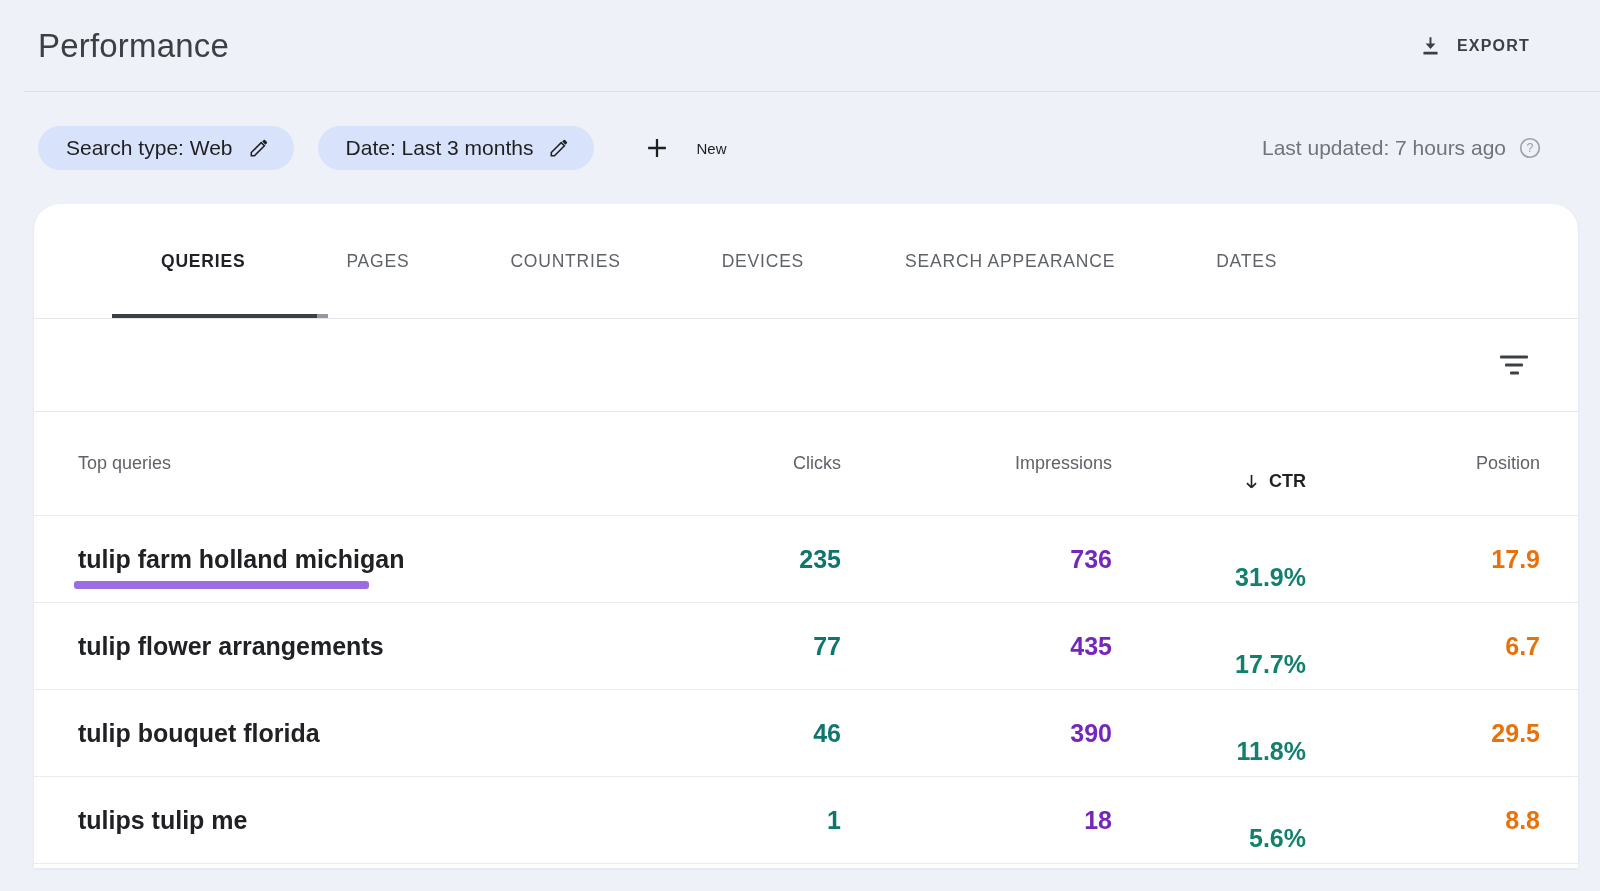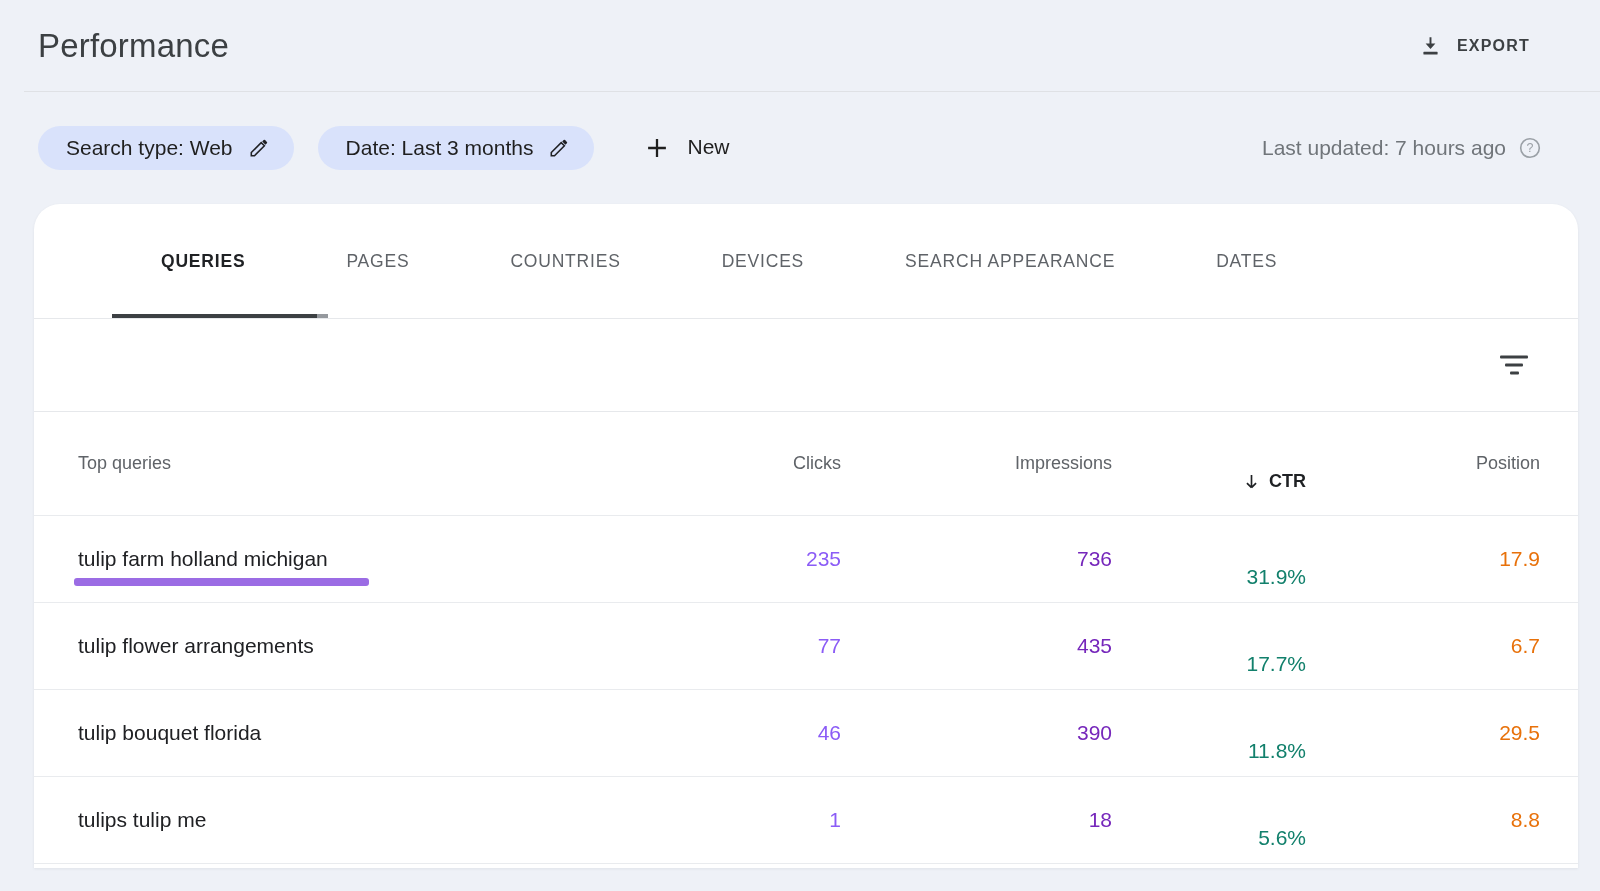--- a/index.html
+++ b/index.html
@@ -35,23 +35,23 @@
     display:flex; align-items:center; gap:15px;
     height:44px; border-radius:26px;
     background:#d9e2fb;
     padding:0 24px 0 28px;
     font-size:21px; color:#1f1f1f;
     margin-right:24px;
     cursor:pointer;
     white-space:nowrap;
   }
   .new-btn {
-    display:flex; gap:17px;
+    display:flex; align-items:center; gap:26px;
     margin-left:26px;
-    font-size:21px; color:#1f1f1f;
+    font-size:15px; color:#1f1f1f;
     cursor:pointer;
   }
   .last-updated {
     margin-left:auto;
     display:flex; align-items:center; gap:12px;
     font-size:21px; color:#70757a;
   }
 
   
   .card {
@@ -90,35 +90,36 @@
   }
   .filter-icon i { display:block; height:3px; background:#3c4043; border-radius:1px; }
   .filter-icon i:nth-child(1){ width:28px; }
   .filter-icon i:nth-child(2){ width:18px; }
   .filter-icon i:nth-child(3){ width:9px; }
 
   
   .trow {
     display:flex; align-items:center;
     height:87px; border-bottom:1px solid #e9ebee;
-    font-size:21px;
+    font-size:25px;
+    font-weight:bold;
   }
   .trow.thead { height:104px; font-size:18px; color:#5f6368; font-weight:500; }
   .c-query { flex:0 0 544px; padding-left:44px; }
   .c-clicks { flex:0 0 263px; text-align:right; }
   .c-impr  { flex:0 0 271px; text-align:right; }
   .c-ctr   { flex:0 0 194px; text-align:right;margin-top:36px; }
   .c-pos   { flex:0 0 234px; text-align:right; }
 
   .thead .c-ctr {
     display:flex; align-items:center; justify-content:flex-end; gap:7px;
     color:#1f2124; font-weight:700;
   }
 
-  .v-clicks { color:#8b5cf6; }
+  .v-clicks { color:#0f766e; }
   .v-impr   { color:#7627bb; }
   .v-ctr    { color:#12806c; }
   .v-pos    { color:#e8710a; }
 
   .q-wrap { position:relative; display:inline-block; }
   .hl-underline {
     position:absolute; left:-4px; top:100%; margin-top:7px;
     width:295px; height:8px; border-radius:3px;
     background:#9b6ce4;
   }

